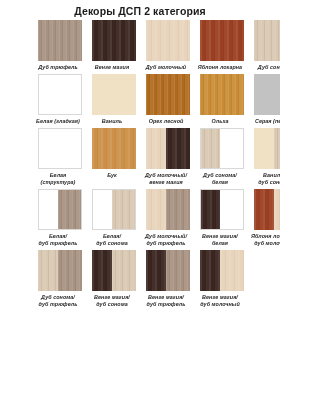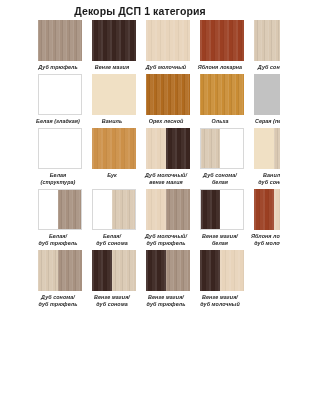--- a/index.html
+++ b/index.html
@@ -107,21 +107,21 @@
         rgba(0,0,0,0.035) 6px,
         rgba(255,255,255,0.05) 6px,
         rgba(255,255,255,0.05) 9px);
   }
   .grain.none { background-image: none; }
 </style>
 </head>
 <body>
 
 <div class="page">
-  <div class="page-title">Декоры ДСП 1 категория</div>
+  <div class="page-title">Декоры ДСП 2 категория</div>
   <div class="grid">
       <div class="row">
         <div class="cell">
           <div class="swatch">
             <div class="half full" style="background: rgb(167, 145, 128);">
               <div class="grain "></div>
             </div>
           </div>
           <div class="caption">Дуб трюфель</div>
         </div>

